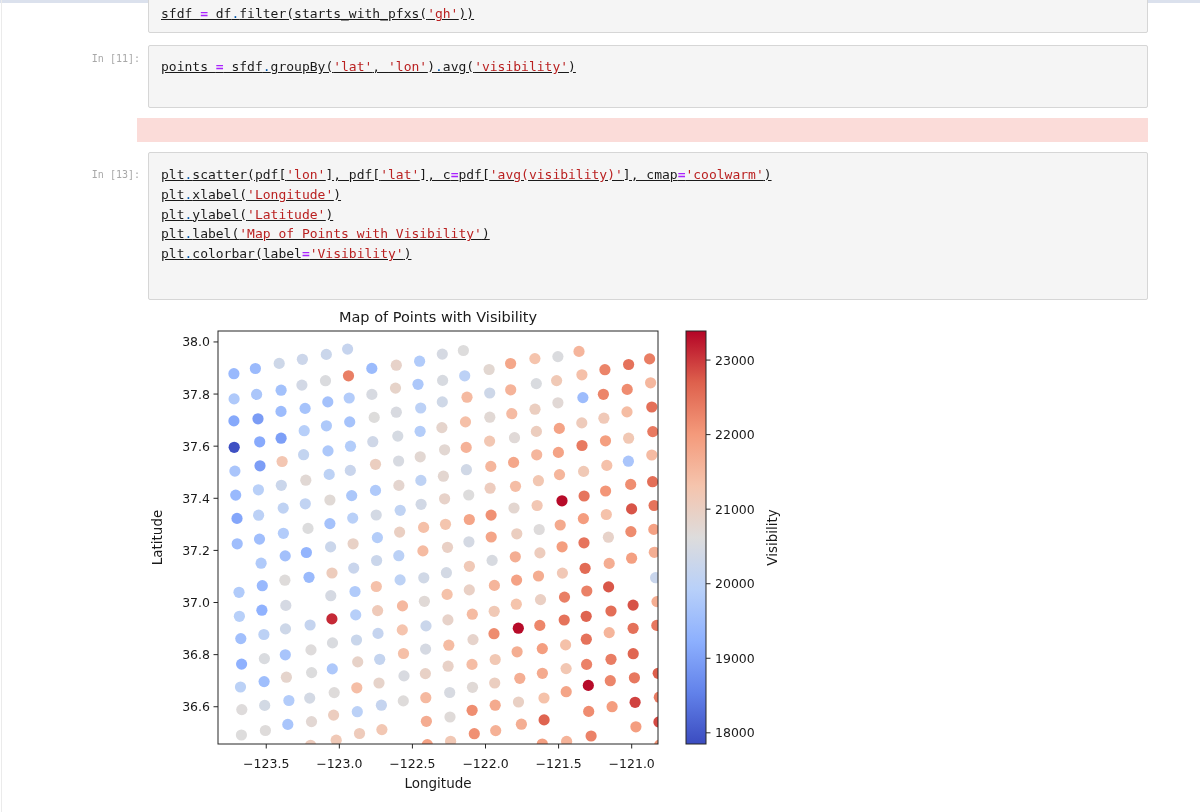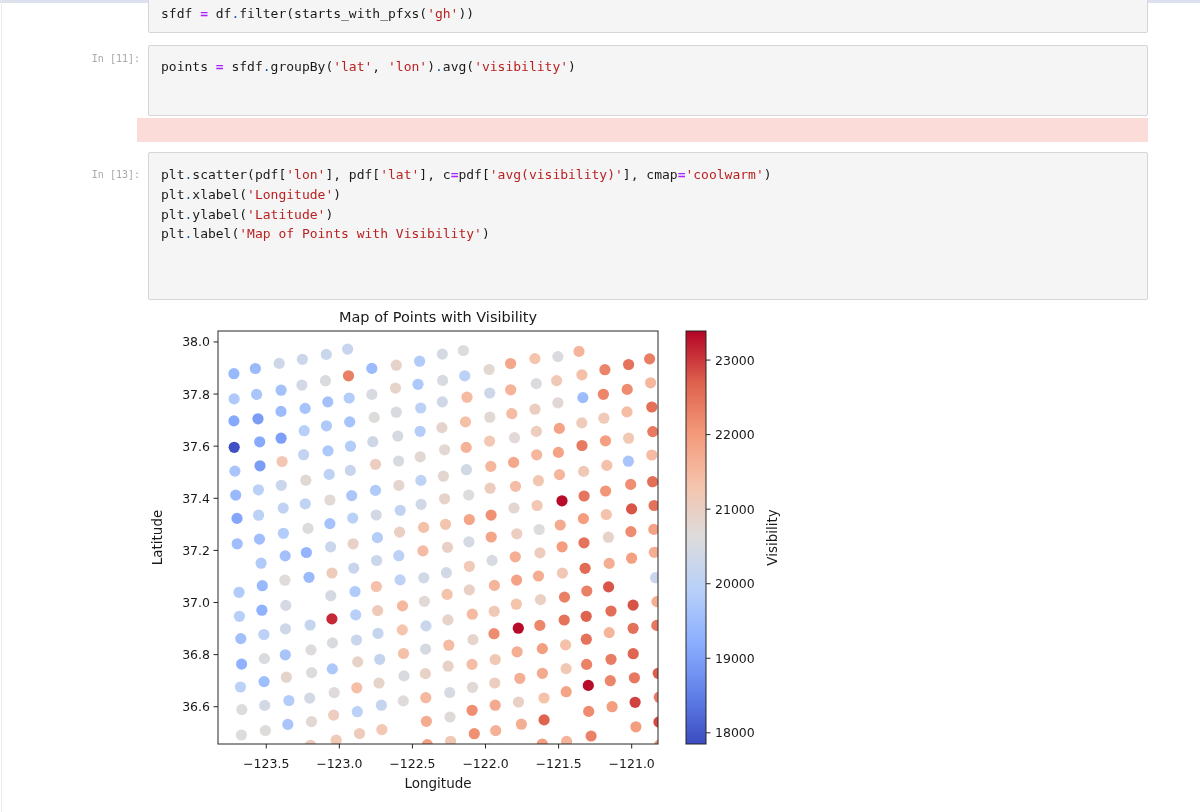--- a/index.html
+++ b/index.html
@@ -4,25 +4,25 @@
 <style>
   * { margin:0; padding:0; box-sizing:border-box; }
   html,body { width:1200px; height:812px; background:#ffffff; overflow:hidden;
               font-family:"DejaVu Sans", sans-serif; }
   .topstrip { position:absolute; left:0; top:0; width:1200px; height:3px; background:#dbe1ed; }
   .leftline { position:absolute; left:1px; top:0; width:1px; height:812px; background:#ebebeb; }
 
   .cell { position:absolute; left:148px; width:1000px; background:#f5f5f5;
           border:1px solid #d6d6d6; border-radius:2px; }
   .cell0 { top:-8px;  height:41px; padding:11px 12px 0 12px; }
-  .cell1 { top:45px;  height:71px; padding:11px 12px 0 12px; }
+  .cell1 { top:45px;  height:63px; padding:11px 12px 0 12px; }
   .cell2 { top:152px; height:148px; padding:12px 12px 0 12px; }
 
   .code { font-family:"DejaVu Sans Mono", monospace; font-size:13px; color:#1a1a1a; }
-  .code .ln { height:19.8px; line-height:19.8px; white-space:pre; }
+  .code .ln { height:19.8px; line-height:19.8px; white-space:pre;text-decoration:underline; }
   .tk-v { color:#1a1a1a; }
   .tk-o { color:#aa22ff; font-weight:bold; }
   .tk-p { color:#0055aa; }
   .tk-s { color:#ba2121; }
 
   .prompt { position:absolute; left:60px; width:80px; text-align:right;
             font-family:"DejaVu Sans Mono", monospace; font-size:10px; color:#a8a8a8; }
   .prompt1 { top:53px; }
   .prompt2 { top:169px; }
 
@@ -54,20 +54,21 @@
   </div>
 
   <div class="errband"></div>
 
   <div class="cell cell2">
     <div class="code">
         <div class="ln"><span class="tk-v">plt</span><span class="tk-p">.</span><span class="tk-v">scatter(pdf[</span><span class="tk-s">'lon'</span><span class="tk-v">], pdf[</span><span class="tk-s">'lat'</span><span class="tk-v">], c</span><span class="tk-o">=</span><span class="tk-v">pdf[</span><span class="tk-s">'avg(visibility)'</span><span class="tk-v">], cmap</span><span class="tk-o">=</span><span class="tk-s">'coolwarm'</span><span class="tk-v">)</span></div>
         <div class="ln"><span class="tk-v">plt</span><span class="tk-p">.</span><span class="tk-v">xlabel(</span><span class="tk-s">'Longitude'</span><span class="tk-v">)</span></div>
         <div class="ln"><span class="tk-v">plt</span><span class="tk-p">.</span><span class="tk-v">ylabel(</span><span class="tk-s">'Latitude'</span><span class="tk-v">)</span></div>
         <div class="ln"><span class="tk-v">plt</span><span class="tk-p">.</span><span class="tk-v">label(</span><span class="tk-s">'Map of Points with Visibility'</span><span class="tk-v">)</span></div>
+        <div class="ln"><span class="tk-v">plt</span><span class="tk-p">.</span><span class="tk-v">colorbar(label</span><span class="tk-o">=</span><span class="tk-s">'Visibility'</span><span class="tk-v">)</span></div>
       </div>
   </div>
 
   <div class="figwrap">
     <svg id="plot-svg" width="660" height="506" viewBox="0 0 660 506">
         <defs>
           <linearGradient id="cw" x1="0" y1="1" x2="0" y2="0">
             <stop offset="0" stop-color="rgb(59,76,192)"></stop>
             <stop offset="0.125" stop-color="rgb(98,130,234)"></stop>
             <stop offset="0.25" stop-color="rgb(141,176,254)"></stop>

